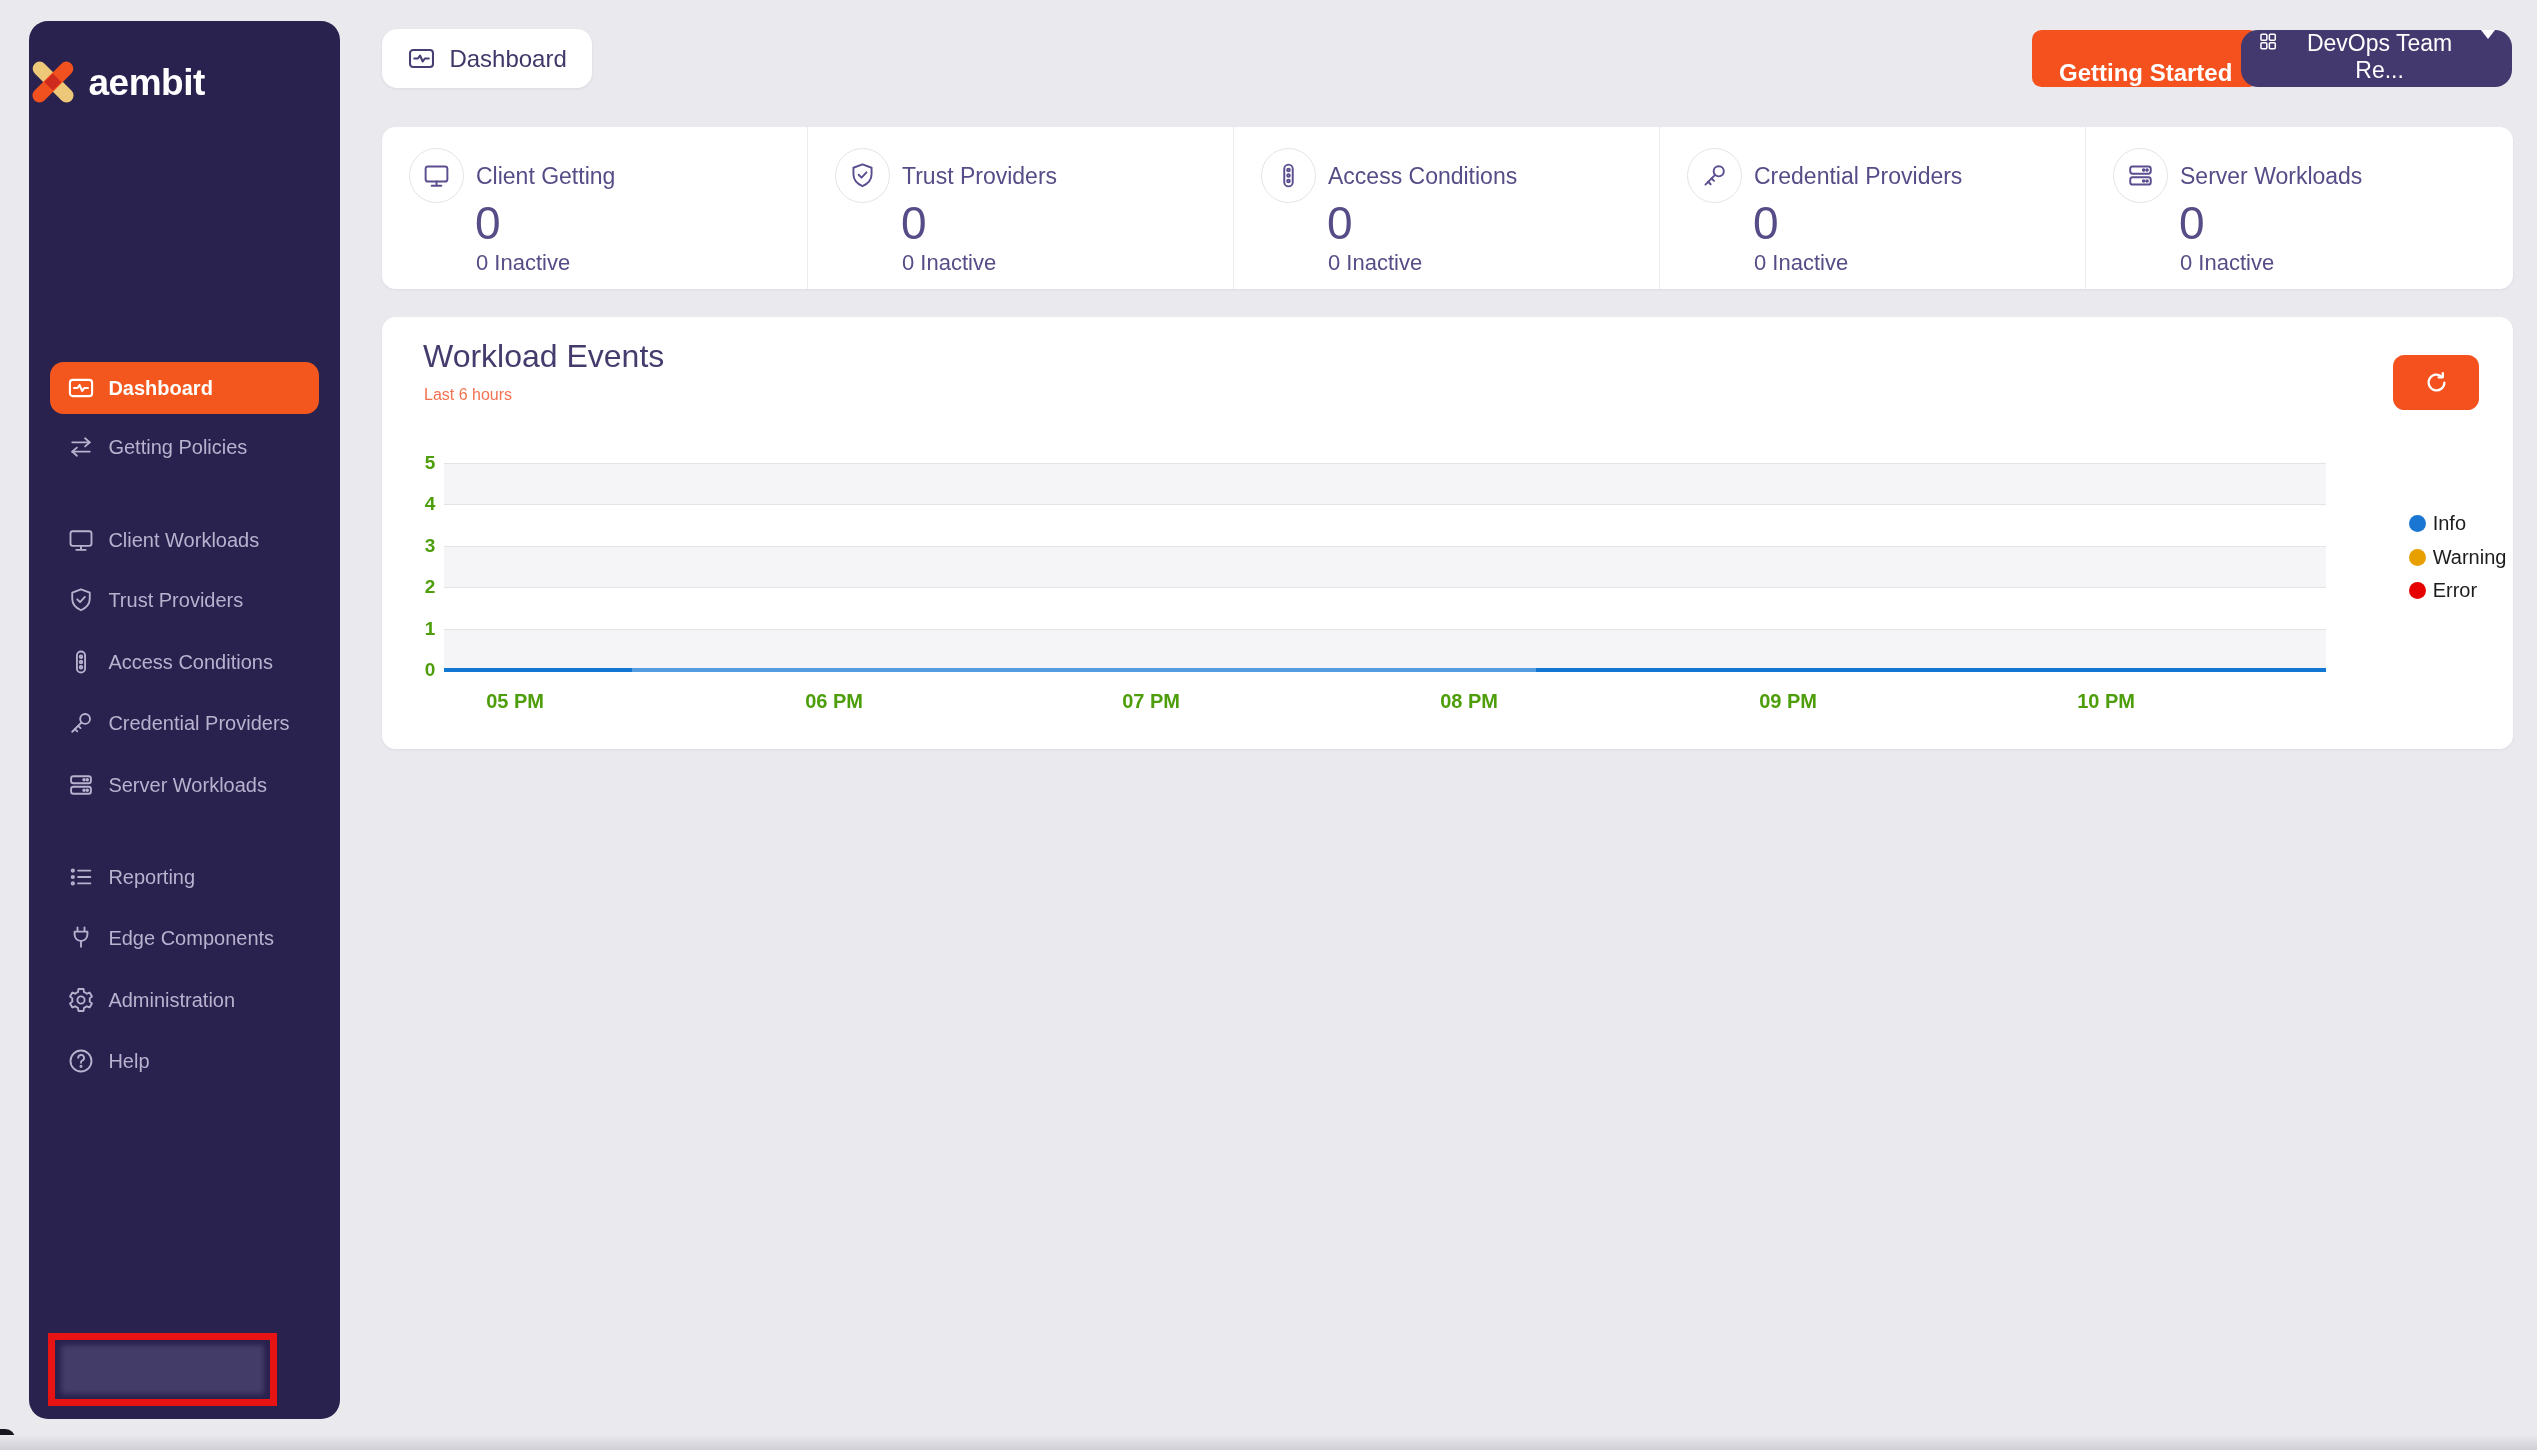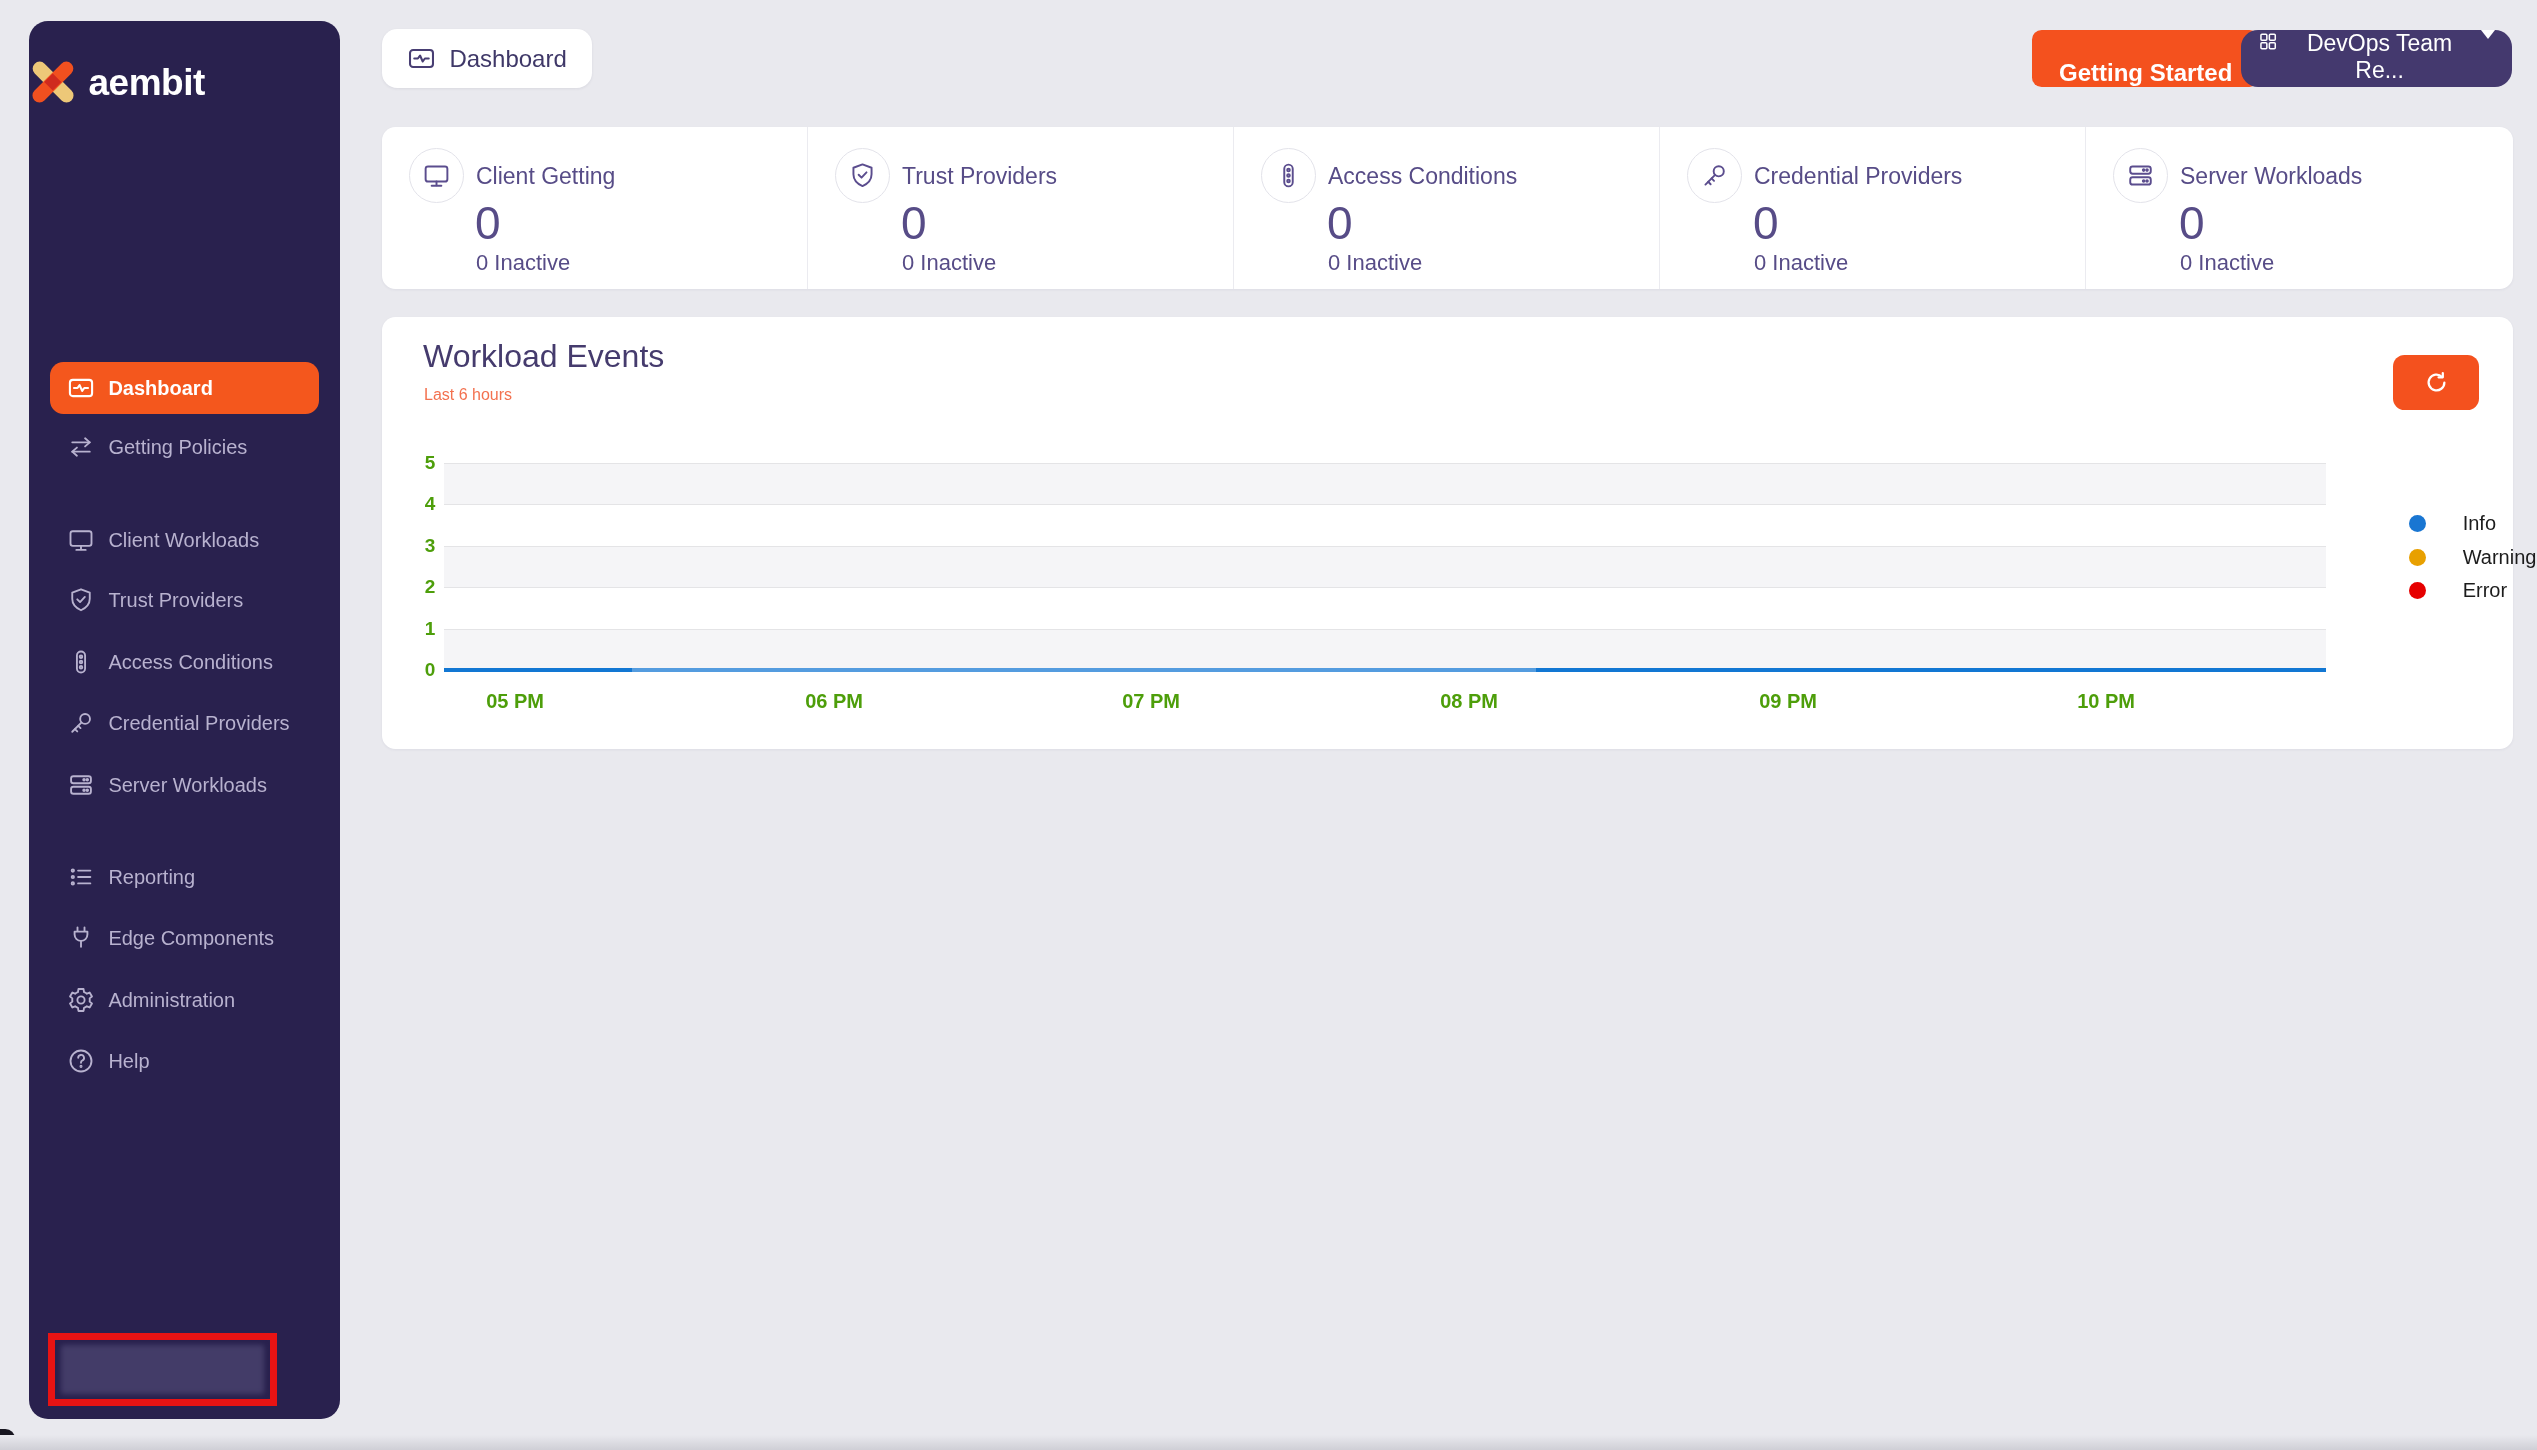--- a/index.html
+++ b/index.html
@@ -110,21 +110,21 @@
 
   .ytick { position:absolute; left:13.4px; width:40px; text-align:right; font-size:19px; font-weight:700; color:#4d9e0a; }
   .xtick { position:absolute; top:373px; width:86px; text-align:right; font-size:20px; font-weight:700; color:#4d9e0a; }
 
   .legend { position:absolute; left:2027px; top:195px; display:flex; flex-direction:column; gap:10.5px; }
   .legend-item { display:flex; align-items:center; gap:6.7px; cursor:pointer; }
   .legend-dot { width:17px; height:17px; border-radius:50%; }
   .legend-dot.info { background:#1976d2; }
   .legend-dot.warning { background:#e8a000; }
   .legend-dot.error { background:#e60000; }
-  .legend-label { font-size:20px; color:#1c1c1c;margin-left:30px; }
+  .legend-label { font-size:20px; color:#1c1c1c; }
 </style>
 </head>
 <body>
 
 <div class="page">
 
   <div class="sidebar">
 
     <div class="logo">
       <span class="logo-mark">

